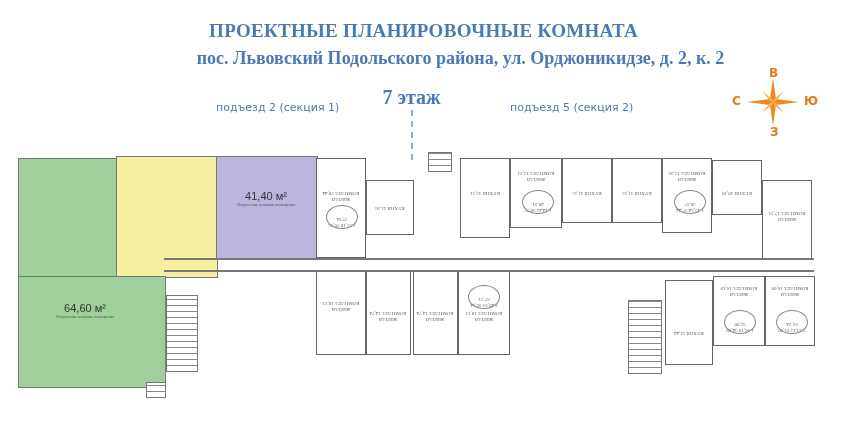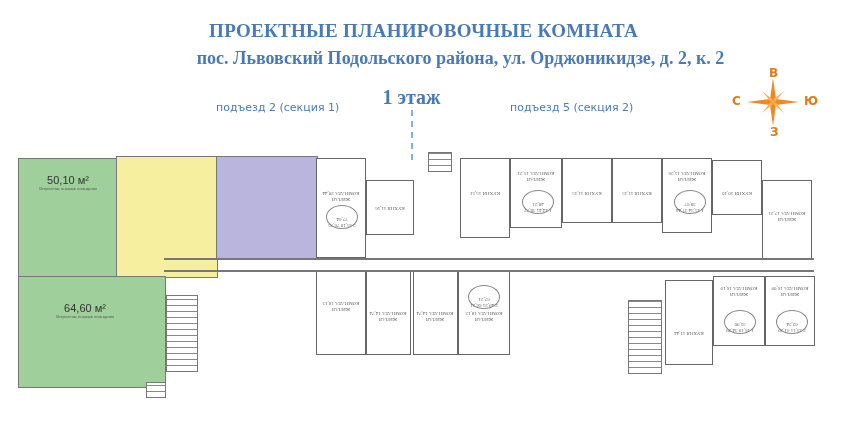--- a/index.html
+++ b/index.html
@@ -19,21 +19,21 @@
   .room { position:absolute; border:1.2px solid #666; background:#fff; box-sizing:border-box; }
   .wall { position:absolute; background:#777; }
   .rlabel { position:absolute; font-size:5px; color:#666; transform:rotate(180deg); text-align:center; font-family:"Liberation Serif", serif; line-height:6px; }
   .stair { position:absolute; background: repeating-linear-gradient(0deg, #fff 0 5px, #888 5px 6px); border:1px solid #777; }
 </style>
 </head>
 <body>
 
 <div class="title t1">ПРОЕКТНЫЕ ПЛАНИРОВОЧНЫЕ КОМНАТА</div>
 <div class="title t2">пос. Львовский Подольского района, ул. Орджоникидзе, д. 2, к. 2</div>
-<div class="floor">1 этаж</div>
+<div class="floor">7 этаж</div>
 <div class="entrance" style="left:216px;">подъезд 2 (секция 1)</div>
 <div class="entrance" style="left:510px;">подъезд 5 (секция 2)</div>
 <div class="axis"></div>
 
 <div class="compass">
   <svg width="100" height="80" style="position:absolute;left:0;top:0;">
     <g transform="translate(53,40)" fill="#f08a1e">
       <polygon points="0,-24 3,-3 0,0 -3,-3"></polygon>
       <polygon points="0,24 3,3 0,0 -3,3"></polygon>
       <polygon points="-26,0 -3,-3 0,0 -3,3"></polygon>
@@ -50,22 +50,22 @@
   <span style="left:50px;top:63px;">З</span>
 </div>
 
 <div class="plan">
 
   <div style="position:absolute;left:18px;top:8px;width:98px;height:118px;background:#9fcf9a;border:1.5px solid #777;"></div>
   <div style="position:absolute;left:116px;top:6px;width:100px;height:120px;background:#f7efa0;border:1.5px solid #777;"></div>
   <div style="position:absolute;left:216px;top:6px;width:100px;height:102px;background:#b9b5dd;border:1.5px solid #777;"></div>
   <div style="position:absolute;left:18px;top:126px;width:146px;height:110px;background:#9fcf9a;border:1.5px solid #777;"></div>
 
-  <div class="area" style="left:20px;top:24px;width:96px;">
-    <div class="sq">50,10 м²</div>
+  <div class="area" style="left:216px;top:40px;width:100px;">
+    <div class="sq">41,40 м²</div>
     <div class="lbl">Встроенные нежилые помещения</div>
   </div>
   <div class="area" style="left:30px;top:152px;width:110px;">
     <div class="sq">64,60 м²</div>
     <div class="lbl">Встроенные нежилые помещения</div>
   </div>
 
   <div class="room" style="left:316px;top:8px;width:50px;height:100px;"></div>
   <div class="room" style="left:366px;top:30px;width:48px;height:55px;"></div>
   <div class="room" style="left:460px;top:8px;width:50px;height:80px;"></div>

